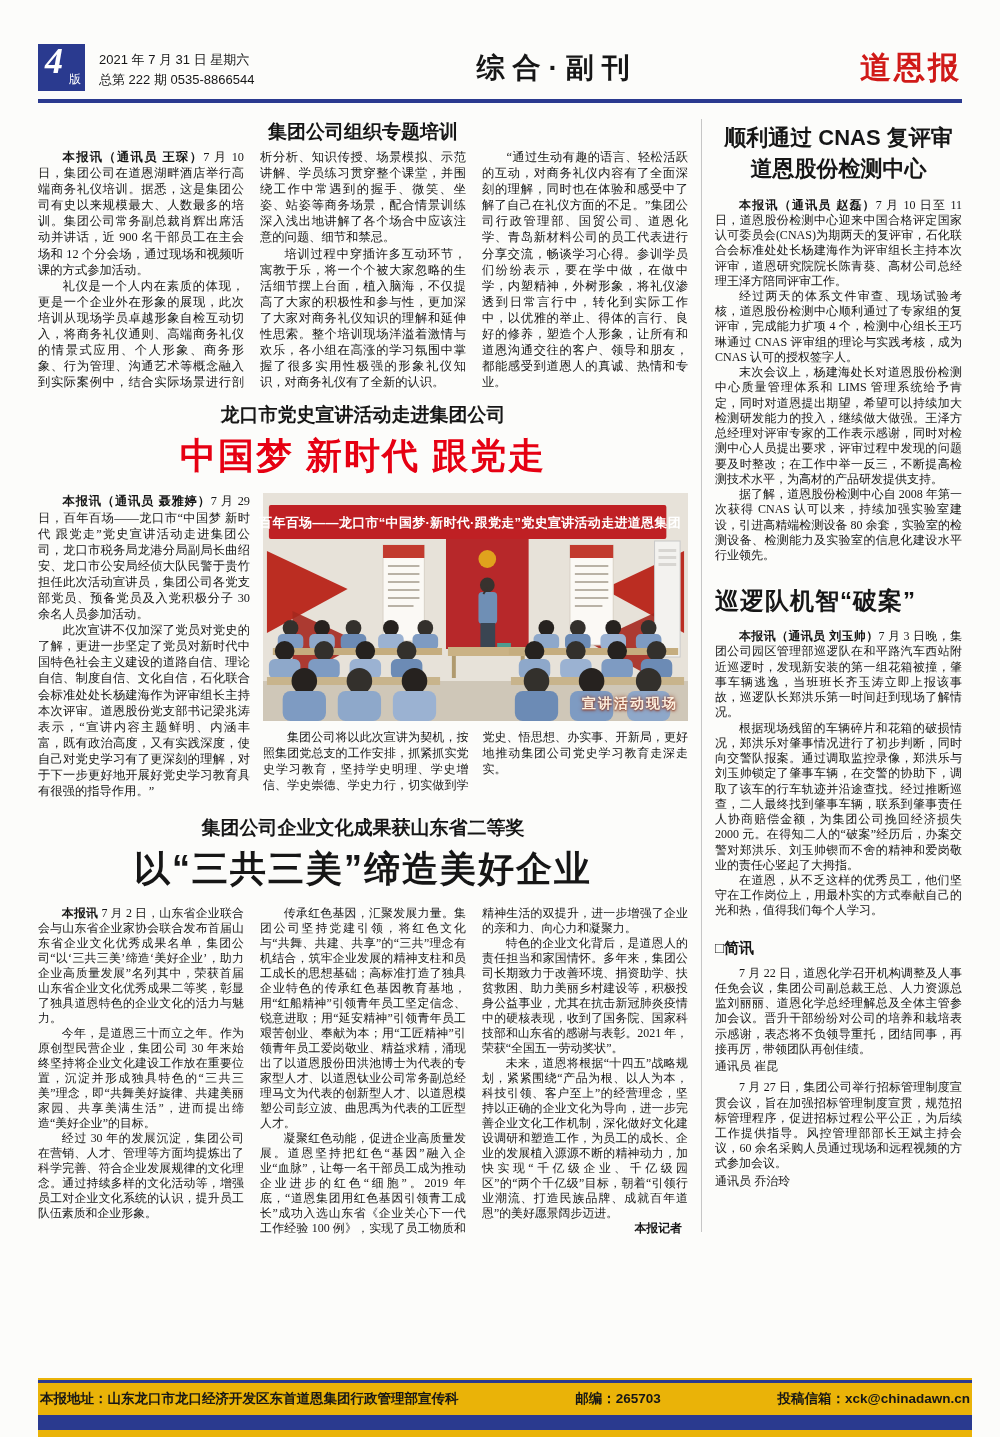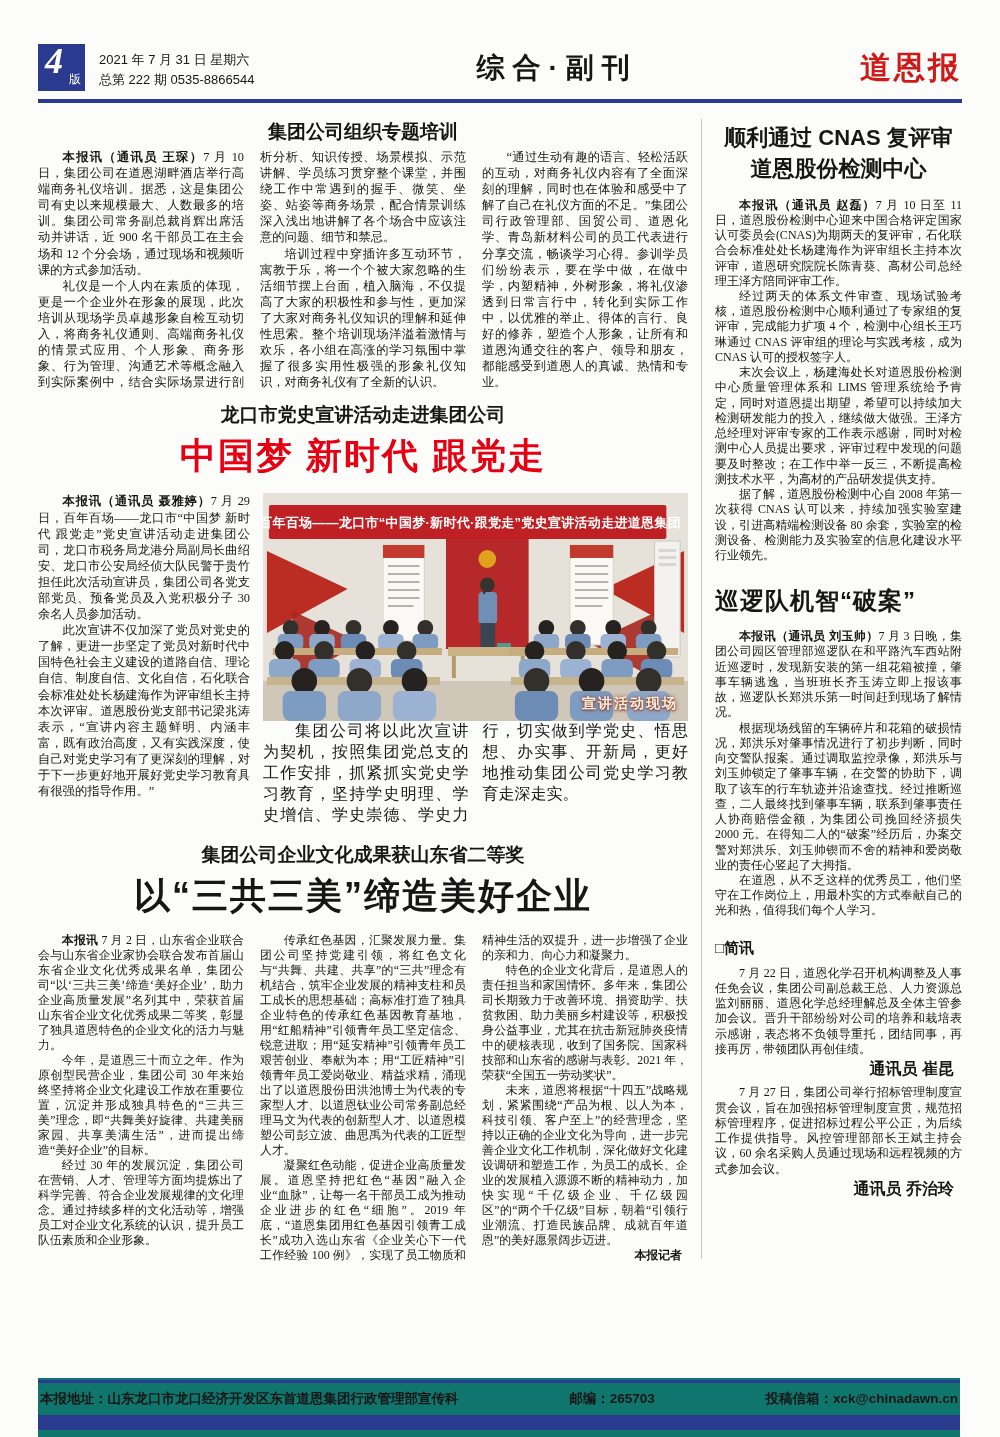--- a/index.html
+++ b/index.html
@@ -39,37 +39,37 @@
   .a2left{width:212px;flex:none;font-size:12.3px;line-height:1.31;text-align:justify;}
   .a2right{flex:1;min-width:0;}
   .photo{position:relative;height:228px;}
   .photo svg{display:block;width:100%;height:100%;}
   .banner-text{position:absolute;top:14px;left:10px;right:21px;height:32px;display:flex;align-items:center;
                justify-content:center;color:#fff;font-family:"Liberation Sans",sans-serif;font-weight:bold;
                font-size:13px;letter-spacing:.3px;white-space:nowrap;}
   .caption{position:absolute;right:10px;bottom:8px;color:#fbeedd;font-family:"Liberation Sans",sans-serif;
            font-weight:bold;font-size:14px;letter-spacing:2px;
            text-shadow:0 1px 2px #8c3b26,0 0 4px #8c3b26;}
-  .a2below{column-count:2;column-gap:14px;font-size:16px;line-height:1.31;text-align:justify;}
+  .a2below{column-count:2;column-gap:14px;margin-top:9px;font-size:12px;line-height:1.31;text-align:justify;}
 
   .byline{text-align:right;font-family:"Liberation Sans",sans-serif;font-weight:bold;margin-top:4px;
           text-indent:0;padding-right:6px;}
 
   
   .rtitle{text-align:center;font-family:"Liberation Sans",sans-serif;font-weight:bold;font-size:22px;
           line-height:1.4;margin:12px 0 13px;}
   .rtitle2{text-align:left;font-family:"Liberation Sans",sans-serif;font-weight:bold;font-size:24px;
            margin:22px 0 12px;letter-spacing:1px;}
   .rbody{font-size:12px;line-height:1.27;text-align:justify;}
   .briefs-h{font-family:"Liberation Sans",sans-serif;font-weight:bold;font-size:15px;margin:20px 0 8px;}
-  .brief-byline{text-align:right;font-weight:bold;font-family:"Liberation Sans",sans-serif;font-size:16px;
+  .brief-byline{font-weight:normal;font-family:"Liberation Sans",sans-serif;font-size:12px;
                 margin:2px 8px 6px 0;}
 
   
-  .footer{position:absolute;left:38px;right:40px;bottom:0;background:#0f766e;padding-top:2px;}
+  .footer{position:absolute;left:38px;right:28px;bottom:0;background:#eab308;padding-top:2px;}
   .f-rule{height:3px;background:#2a3a8f;}
   .f-text{display:flex;justify-content:space-between;align-items:center;font-family:"Liberation Sans",sans-serif;
           font-weight:bold;font-size:13.5px;padding:7px 2px;}
   .f-band{height:15px;background:#2a3a8f;margin-bottom:7px;}
 </style>
 </head>
 <body>
 
 <div class="page">
 

